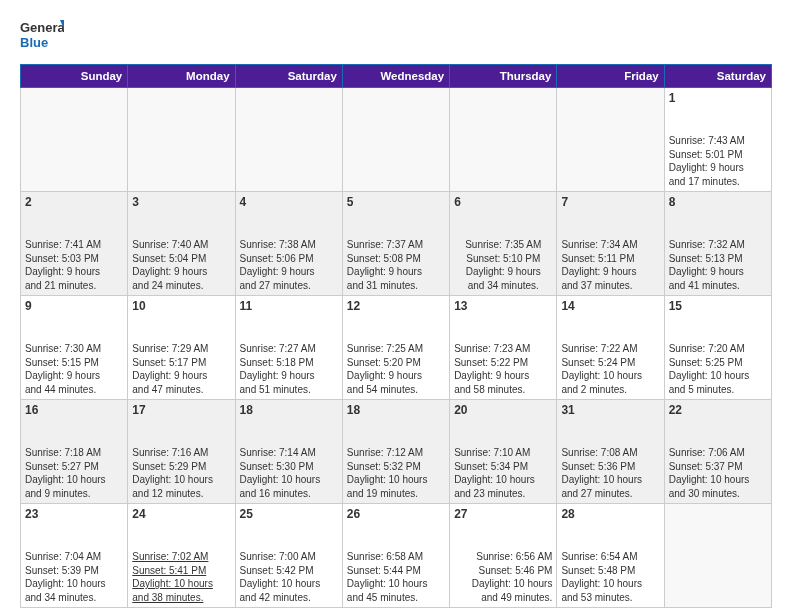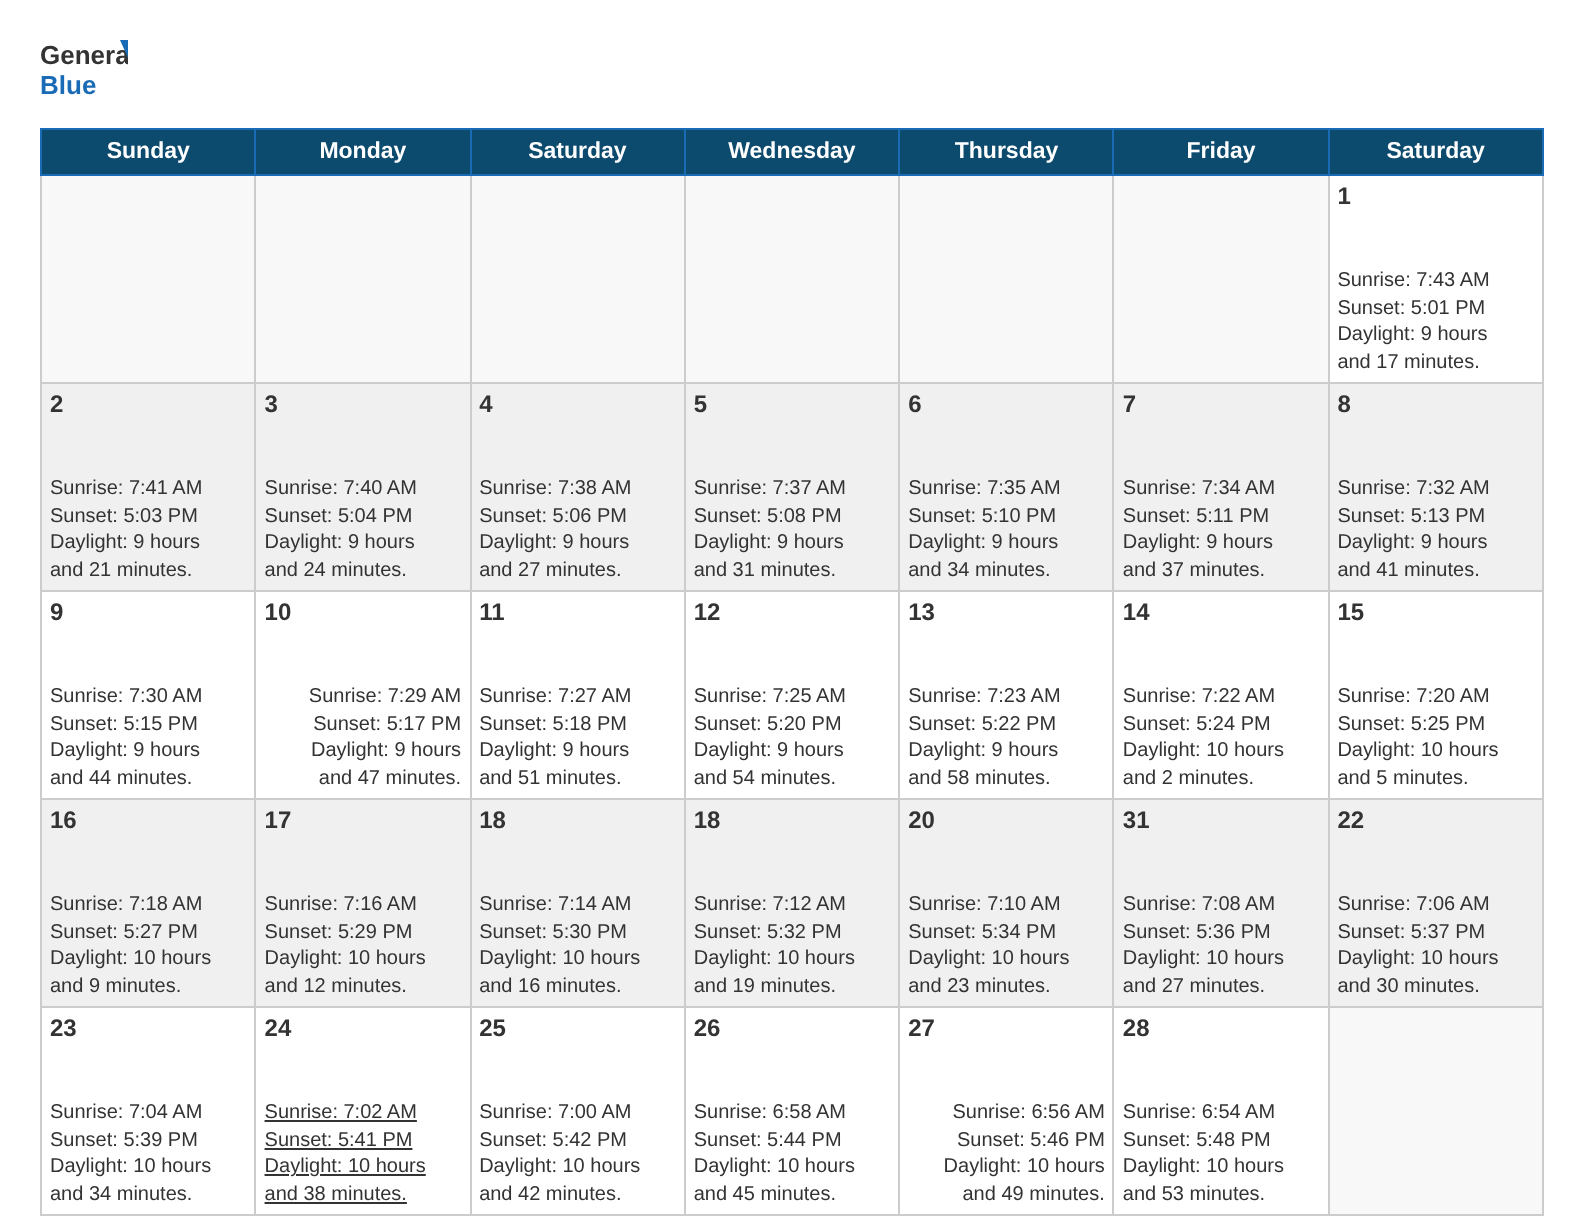--- a/index.html
+++ b/index.html
@@ -38,26 +38,26 @@
     }
     .subtitle {
       font-size: 13px;
       color: #555;
     }
     .calendar {
       width: 100%;
       border-collapse: collapse;
     }
     .calendar th {
-      background: #0c4a6e;
+      background: #4c1d95;
       color: #fff;
       font-size: 11.5px;
       font-weight: bold;
       padding: 5px 5px;
-      text-align: center;
+      text-align: right;
       border: 1px solid #1a6bb5;
       margin-top: 48px;
     }
     .calendar td {
       vertical-align: top;
       border: 1px solid #ccc;
       padding: 3px 4px;
       width: 106px;
       min-height: 80px;
       height: 90px;
@@ -154,21 +154,21 @@
           </td>
           <td>
             <div class="day-num">5</div>
             <div class="day-info" style="white-space: pre-line;">Sunrise: 7:37 AM
 Sunset: 5:08 PM
 Daylight: 9 hours
 and 31 minutes.</div>
           </td>
           <td>
             <div class="day-num">6</div>
-            <div class="day-info" style="white-space: pre-line;">Sunrise: 7:35 AM
+            <div class="day-info" style="white-space: pre-line; text-align: center;">Sunrise: 7:35 AM
 Sunset: 5:10 PM
 Daylight: 9 hours
 and 34 minutes.</div>
           </td>
           <td>
             <div class="day-num">7</div>
             <div class="day-info" style="white-space: pre-line;">Sunrise: 7:34 AM
 Sunset: 5:11 PM
 Daylight: 9 hours
 and 37 minutes.</div>
@@ -184,21 +184,21 @@
         <tr>
           <td>
             <div class="day-num">9</div>
             <div class="day-info" style="white-space: pre-line;">Sunrise: 7:30 AM
 Sunset: 5:15 PM
 Daylight: 9 hours
 and 44 minutes.</div>
           </td>
           <td>
             <div class="day-num">10</div>
-            <div class="day-info" style="white-space: pre-line; text-align: right;">Sunrise: 7:29 AM
+            <div class="day-info" style="white-space: pre-line;">Sunrise: 7:29 AM
 Sunset: 5:17 PM
 Daylight: 9 hours
 and 47 minutes.</div>
           </td>
           <td>
             <div class="day-num">11</div>
             <div class="day-info" style="white-space: pre-line;">Sunrise: 7:27 AM
 Sunset: 5:18 PM
 Daylight: 9 hours
 and 51 minutes.</div>

